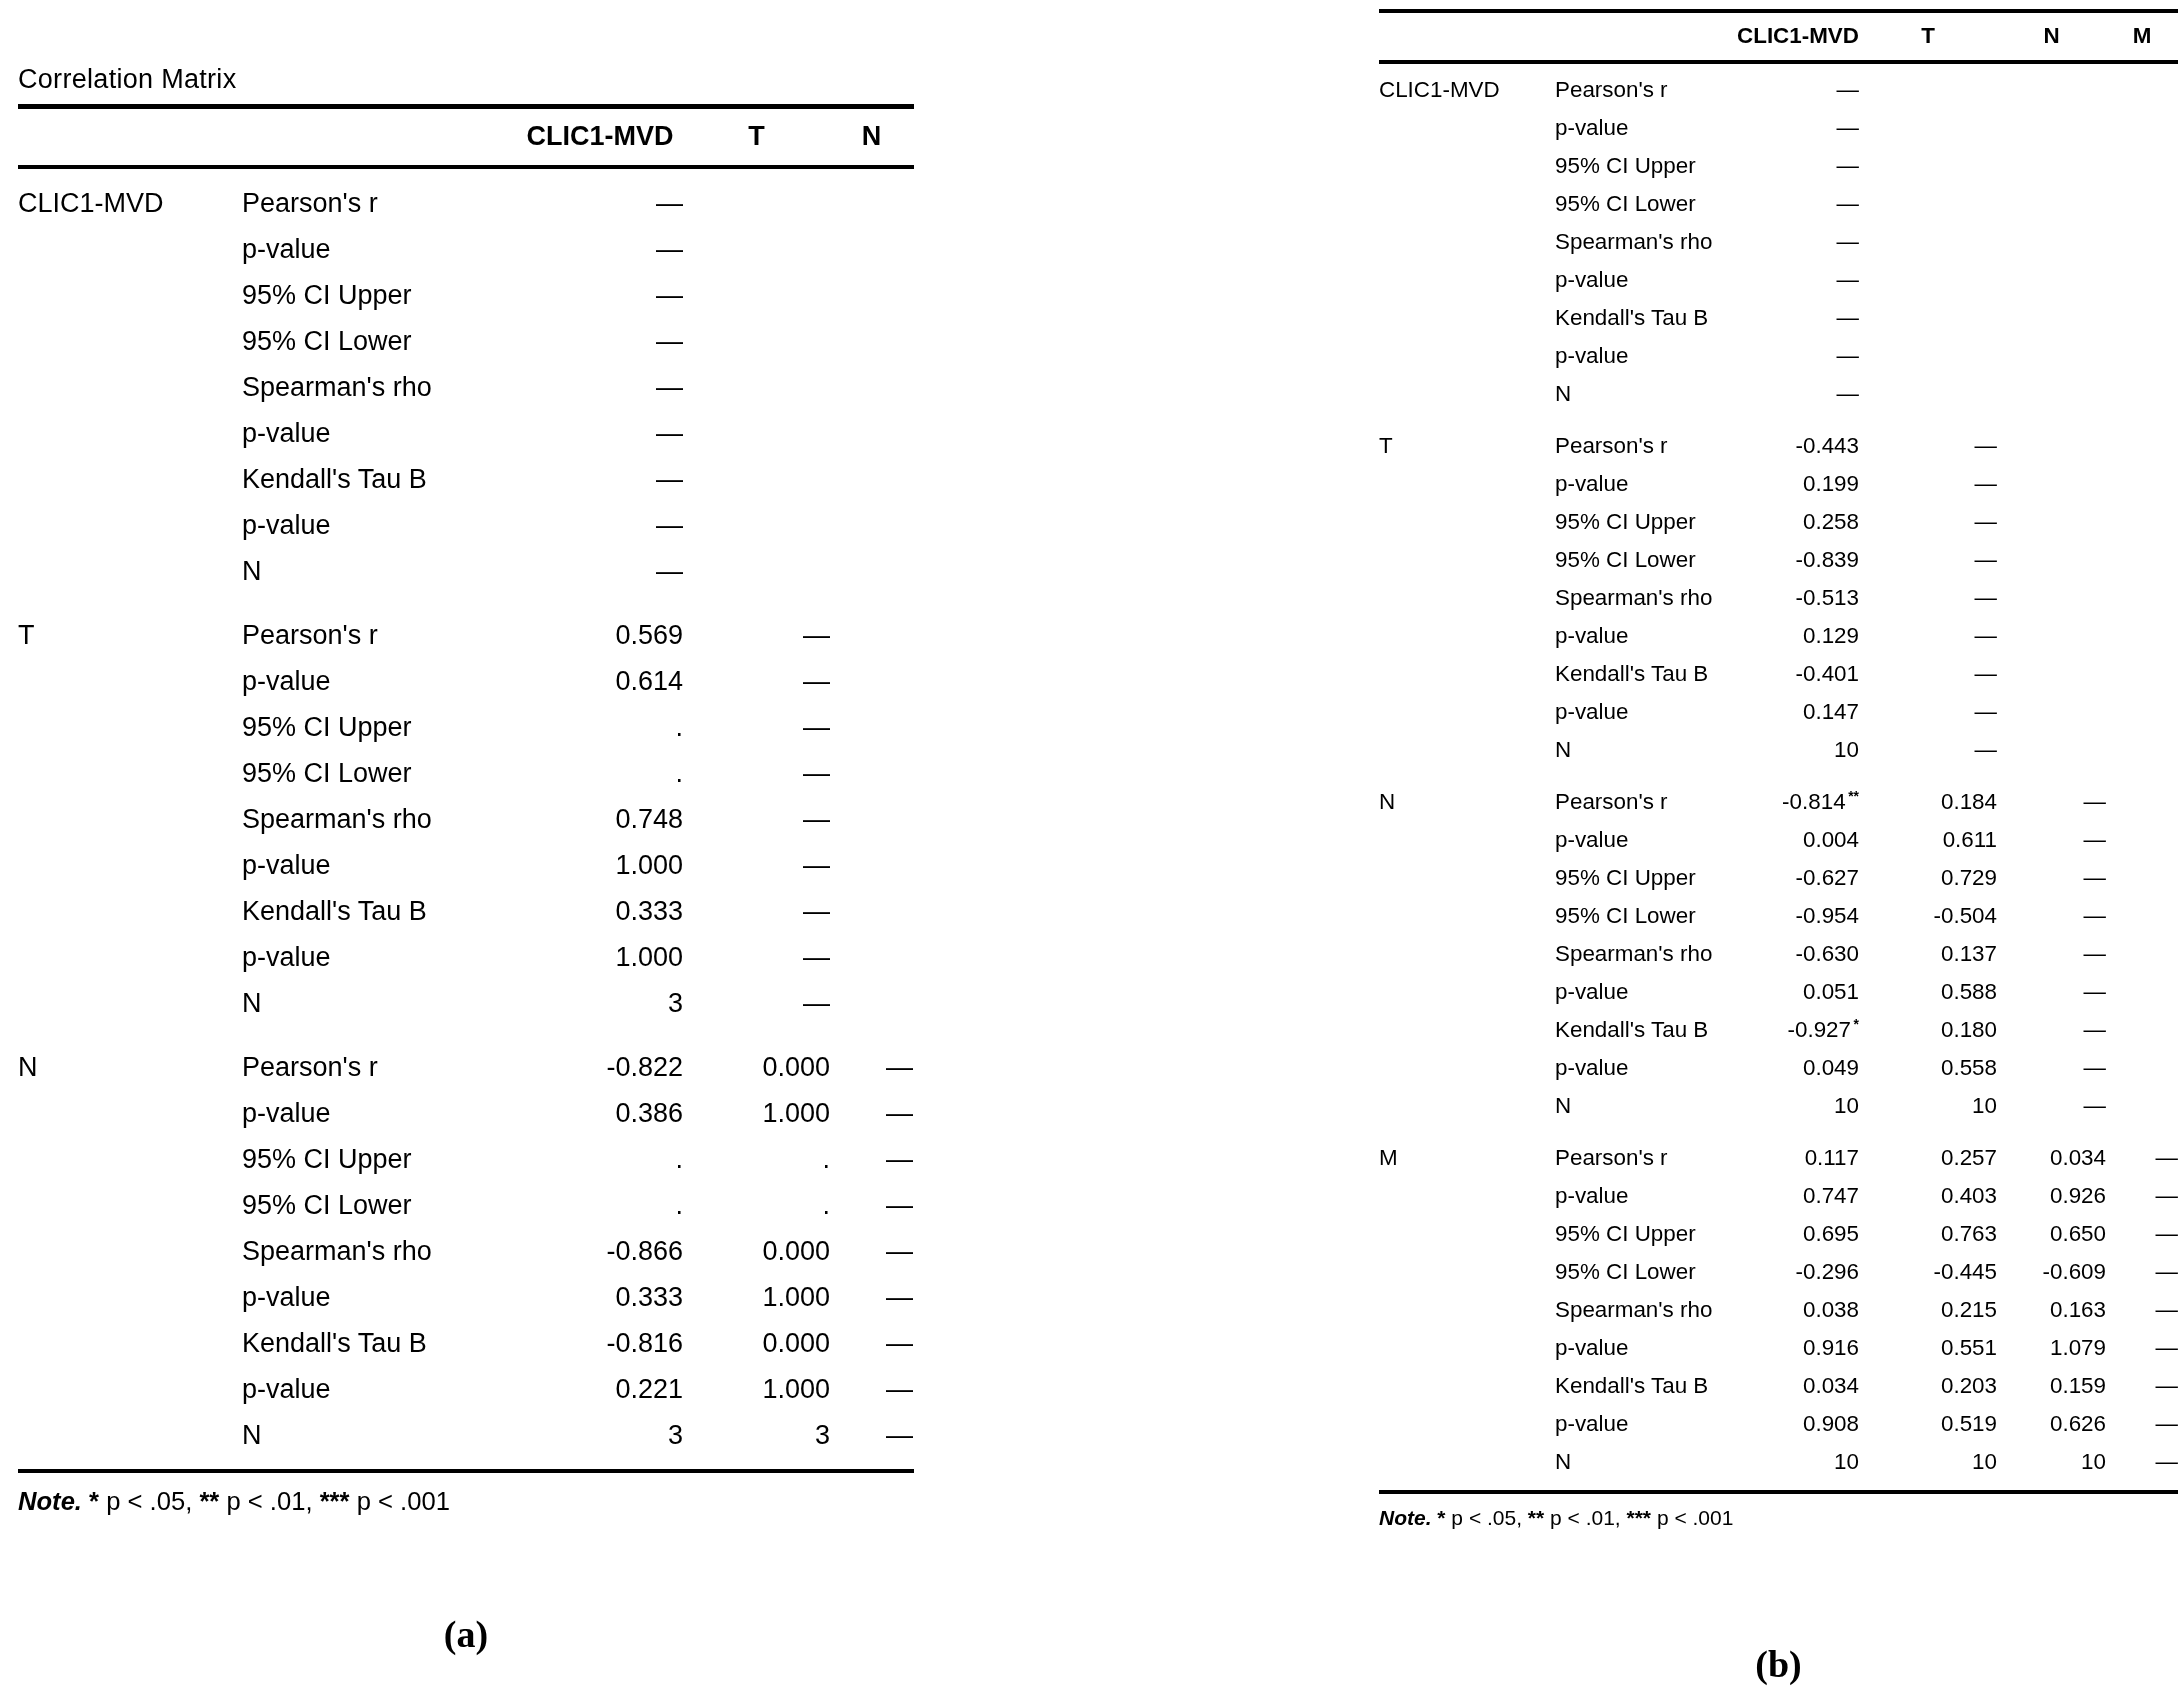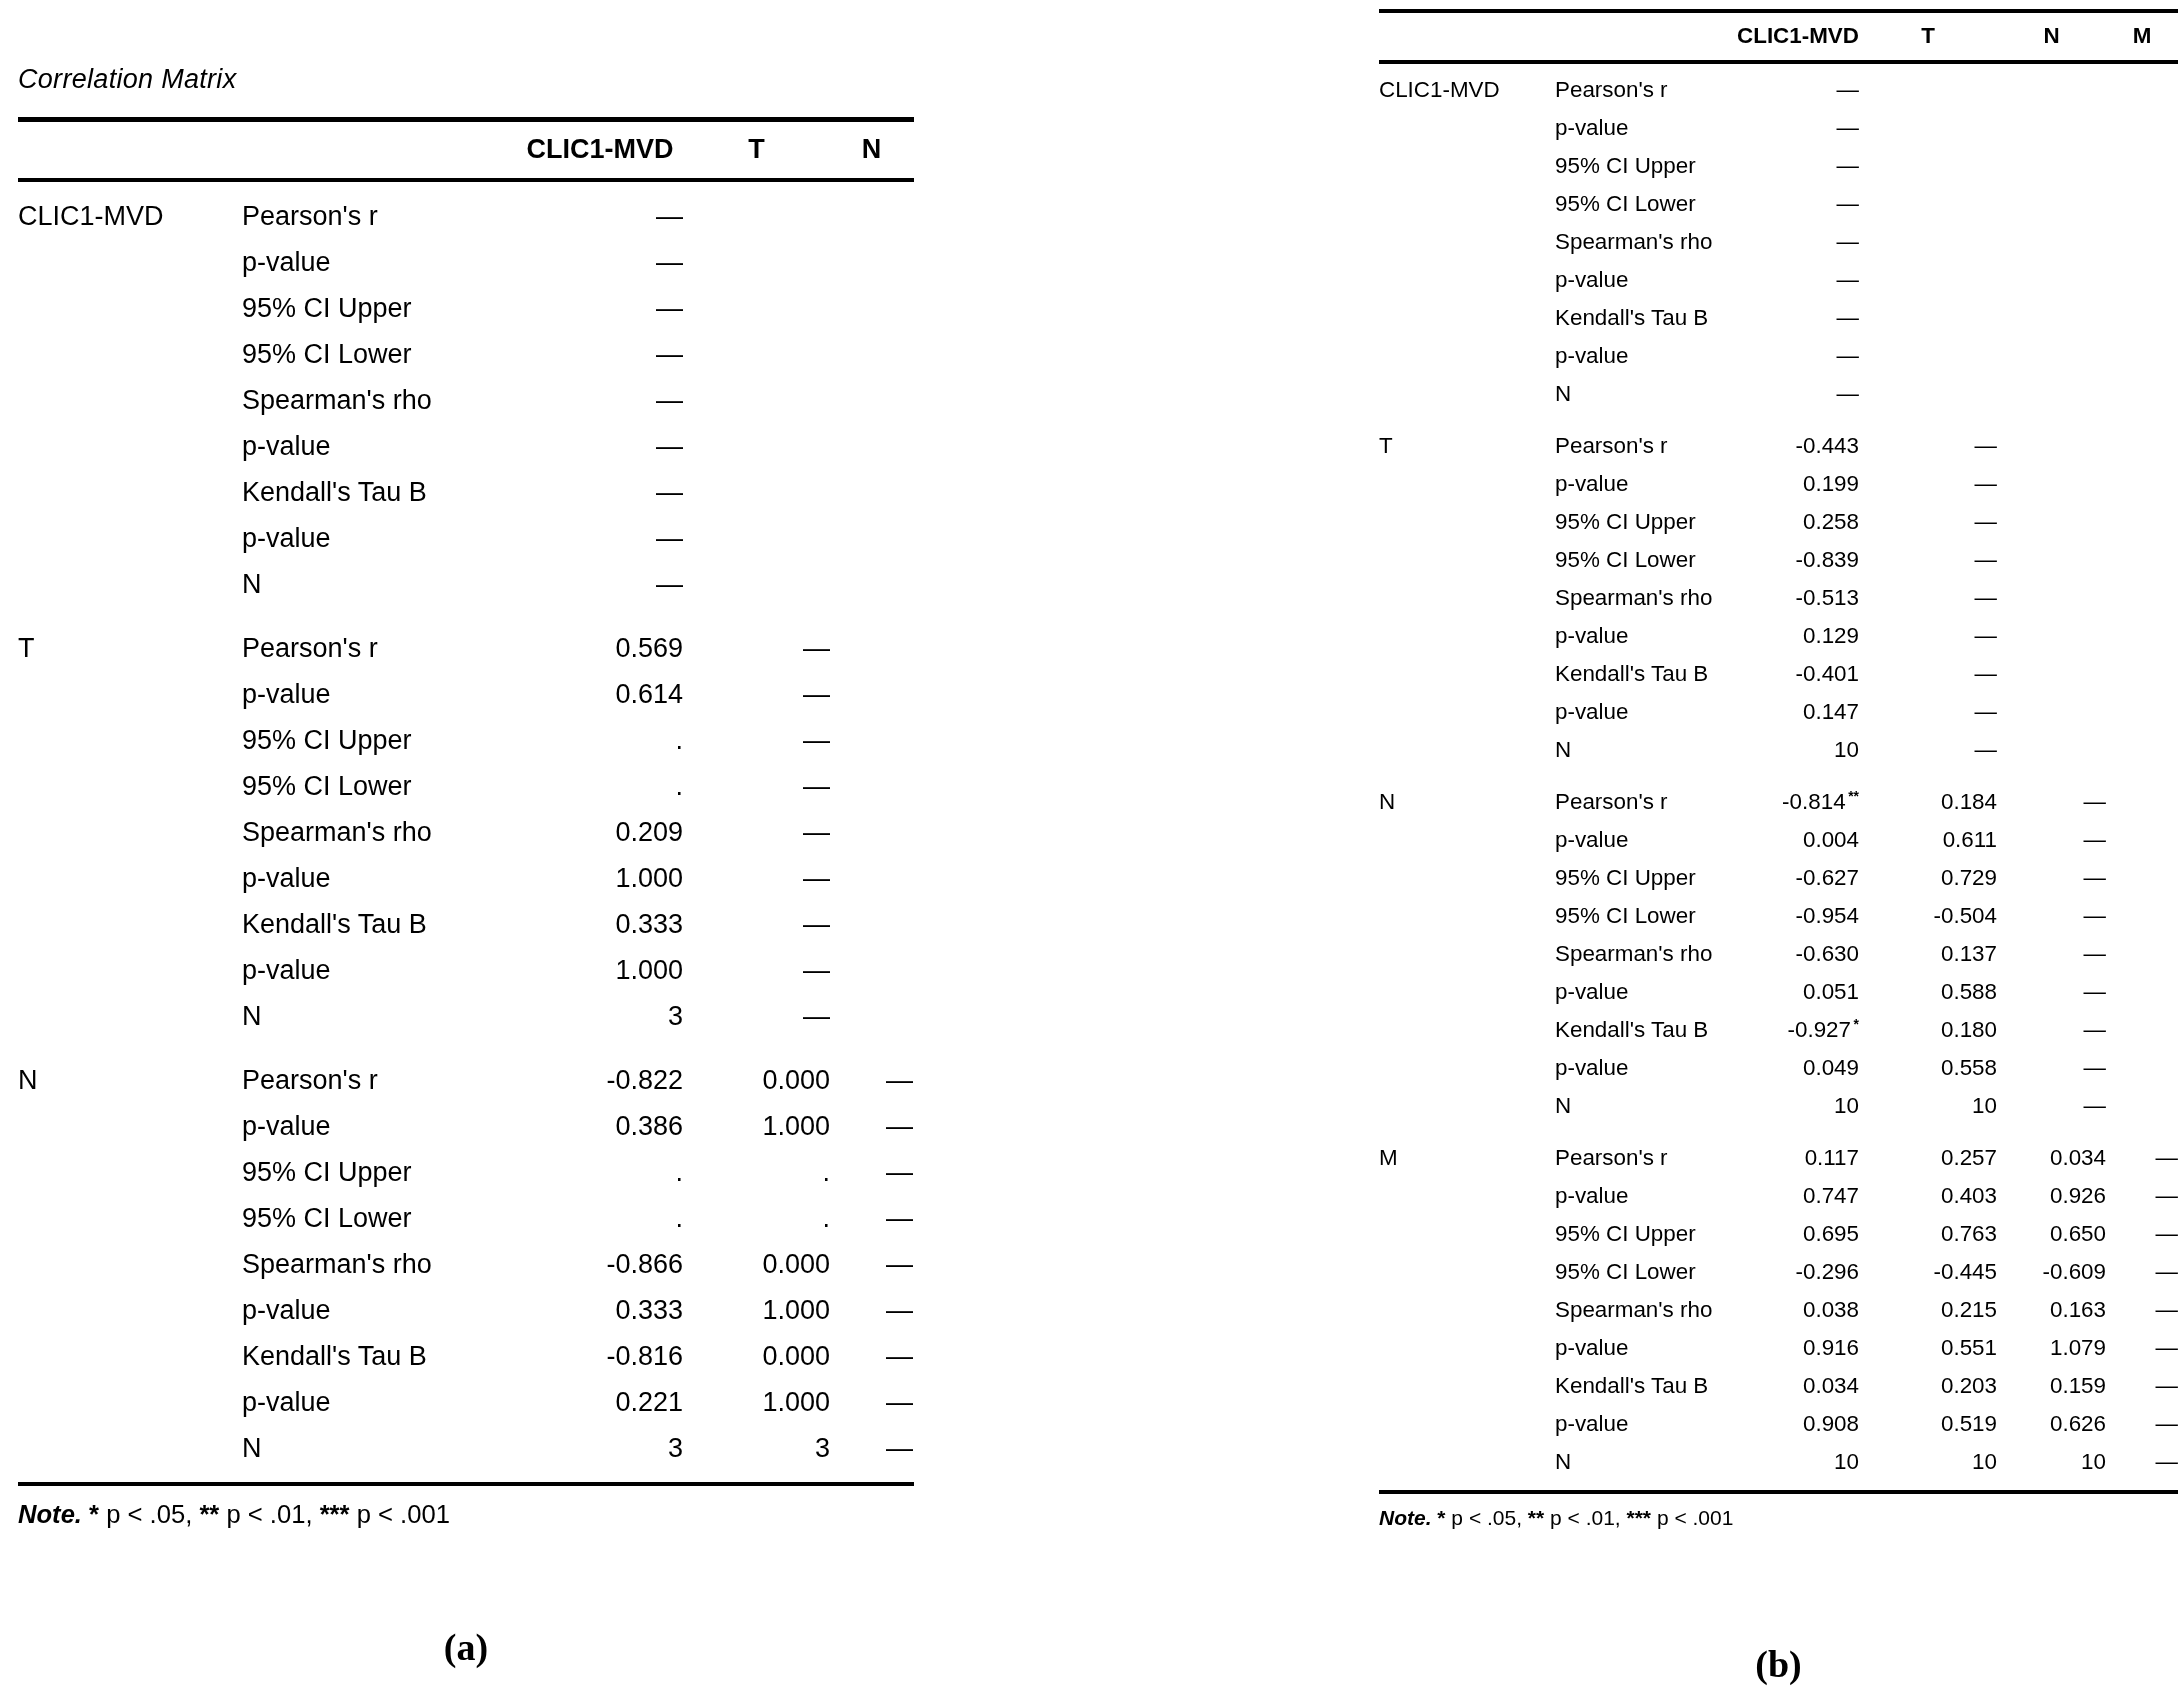--- a/index.html
+++ b/index.html
@@ -14,23 +14,22 @@
     width: 2183px;
     height: 1706px;
     overflow: hidden;
   }
   .tbl { position: absolute; }
   .tbl-a { left: 18px;  top: 64px; width: 896px; }
   .tbl-b { left: 1379px; top: 9px;  width: 799px; }
 
   .table-title {
     font-size: 27px;
-    margin-bottom: 22px;
+    margin-bottom: 9px;
     letter-spacing: 0.3px;
-    font-style: italic;
   }
 
   .rule { background: #000; width: 100%; }
   .tbl-a .rule { height: 4.5px; }
   .tbl-b .rule { height: 3.8px; }
 
   .row {
     display: grid;
     align-items: center;
   }
@@ -177,21 +176,21 @@
       <div class="row">
         <div class="gl"></div>
         <div class="sl">95% CI Lower</div>
         <div class="val">.</div>
         <div class="val">—</div>
         <div class="val"></div>
       </div>
       <div class="row">
         <div class="gl"></div>
         <div class="sl">Spearman's rho</div>
-        <div class="val">0.209</div>
+        <div class="val">0.748</div>
         <div class="val">—</div>
         <div class="val"></div>
       </div>
       <div class="row">
         <div class="gl"></div>
         <div class="sl">p-value</div>
         <div class="val">1.000</div>
         <div class="val">—</div>
         <div class="val"></div>
       </div>

